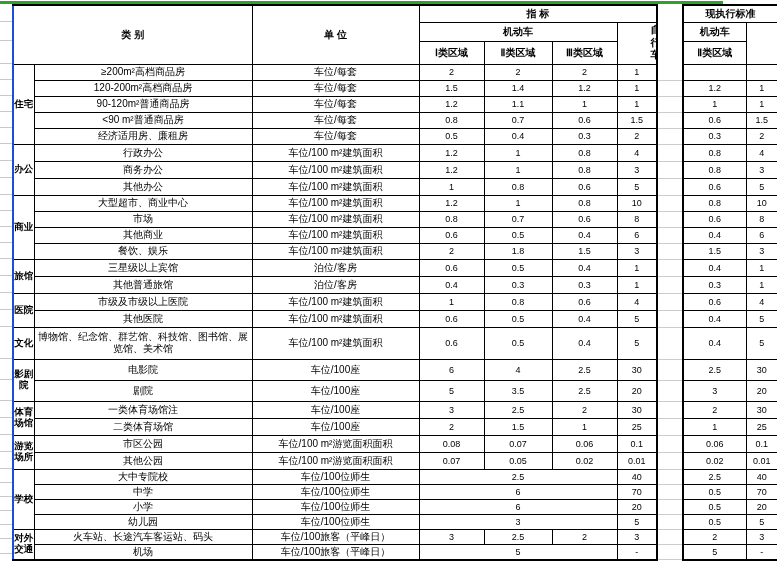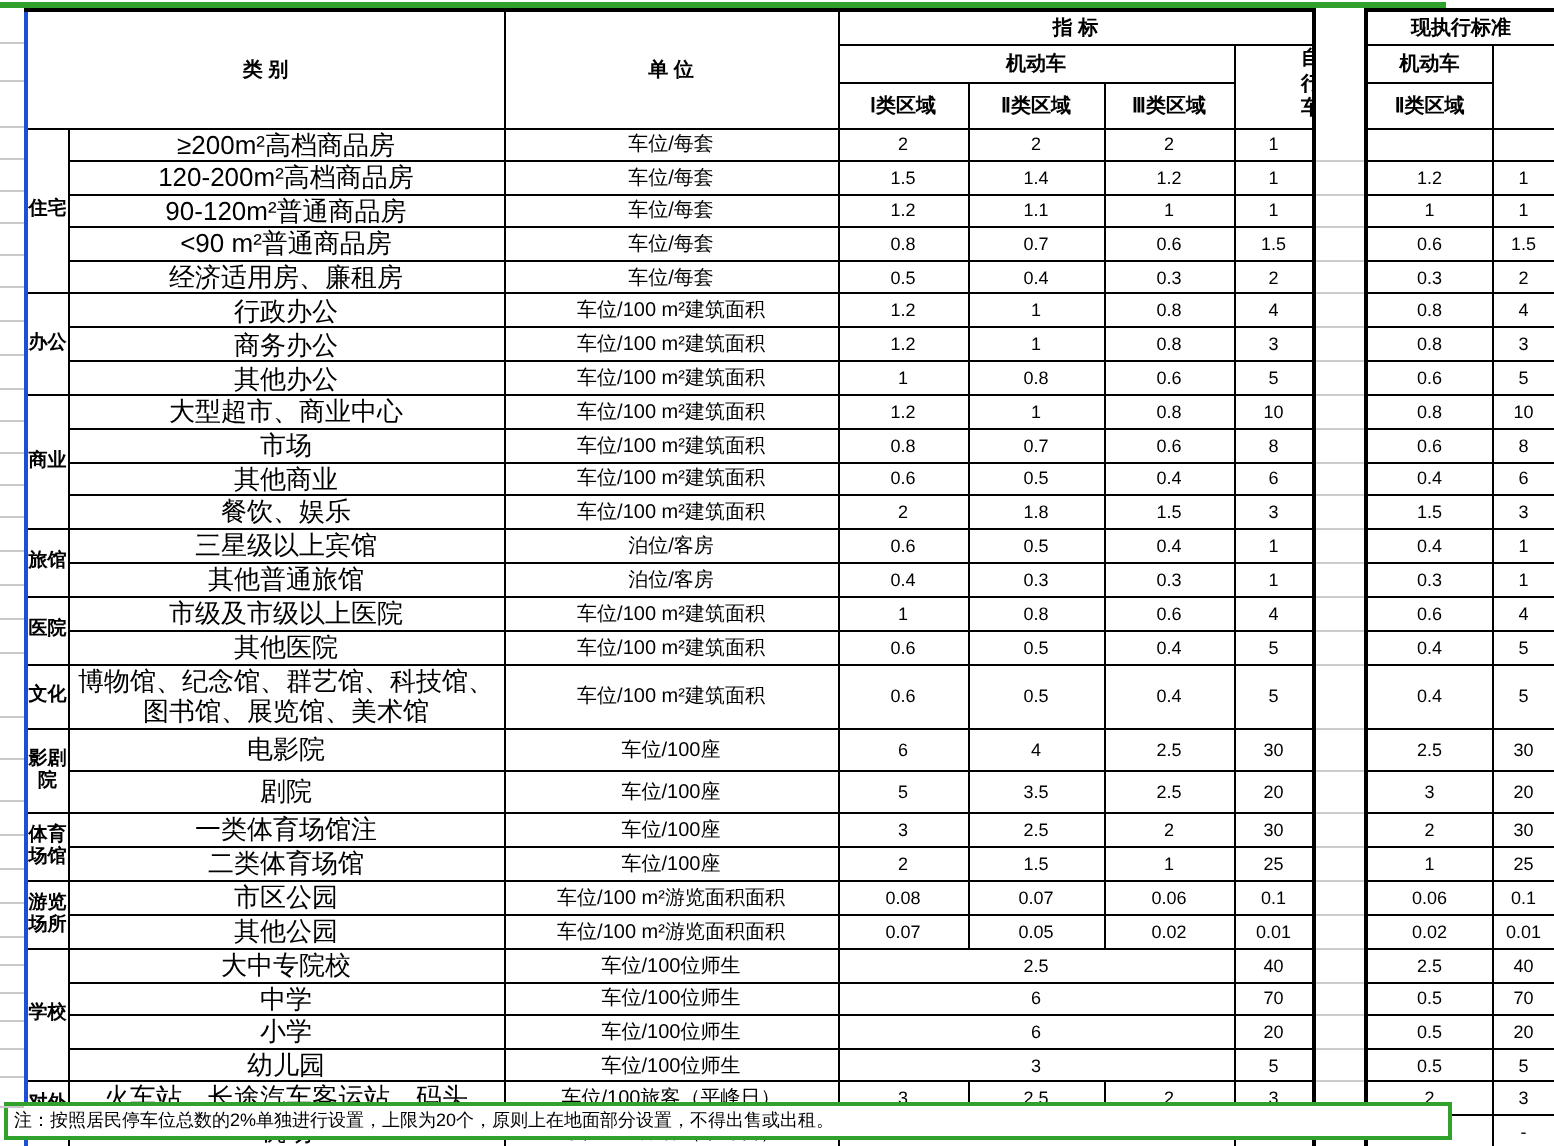--- a/index.html
+++ b/index.html
@@ -30,21 +30,21 @@
   tr.last td{border-bottom:2px solid #000;}
   td.gap, th.gap{
     border-top:none;border-bottom:1px solid var(--grid,#ccc);
     border-left:2px solid #000;border-right:2px solid #000;
     background:#fff;
   }
   th.gap{border-bottom:none;}
   tr.last td.gap{border-bottom:1px solid var(--grid,#ccc);}
   .wrap{white-space:pre-line;line-height:1.25;padding-left:33px;}
   td.cat{font-weight:bold;font-size:9.5px;line-height:1.15;word-break:break-all;padding:0;}
-  td.sub{font-size:13px;line-height:1.2;}
+  td.sub{font-size:10px;line-height:1.2;}
   td.unit{font-size:10px;}
   td.val{font-size:9px;}
   #note{
     position:absolute;left:2px;top:551px;width:717px;height:15px;
     border:2px solid var(--green,#31a12e);
     background:#fff;
     font-size:9px;line-height:15px;text-align:left;padding-left:3px;
     white-space:nowrap;overflow:hidden;
   }
   #topline{
@@ -414,21 +414,20 @@
             <td class="val" colspan="3">5</td>
             <td class="val">-</td>
             <td class="gap"></td>
             <td class="val">5</td>
             <td class="val edge-r">-</td>
           </tr>
         </tbody>
     </table>
   </div>
 
-  <div id="note">注：按照居民停车位总数的2%单独进行设置，上限为20个，原则上在地面部分设置，不得出售或出租。</div>
 <div class="tick" style="top: 21px;"></div>
     <div class="tick" style="top: 40px;"></div>
     <div class="tick" style="top: 63px;"></div>
     <div class="tick" style="top: 79px;"></div>
     <div class="tick" style="top: 95px;"></div>
     <div class="tick" style="top: 111px;"></div>
     <div class="tick" style="top: 127px;"></div>
     <div class="tick" style="top: 143px;"></div>
     <div class="tick" style="top: 160px;"></div>
     <div class="tick" style="top: 177px;"></div>

